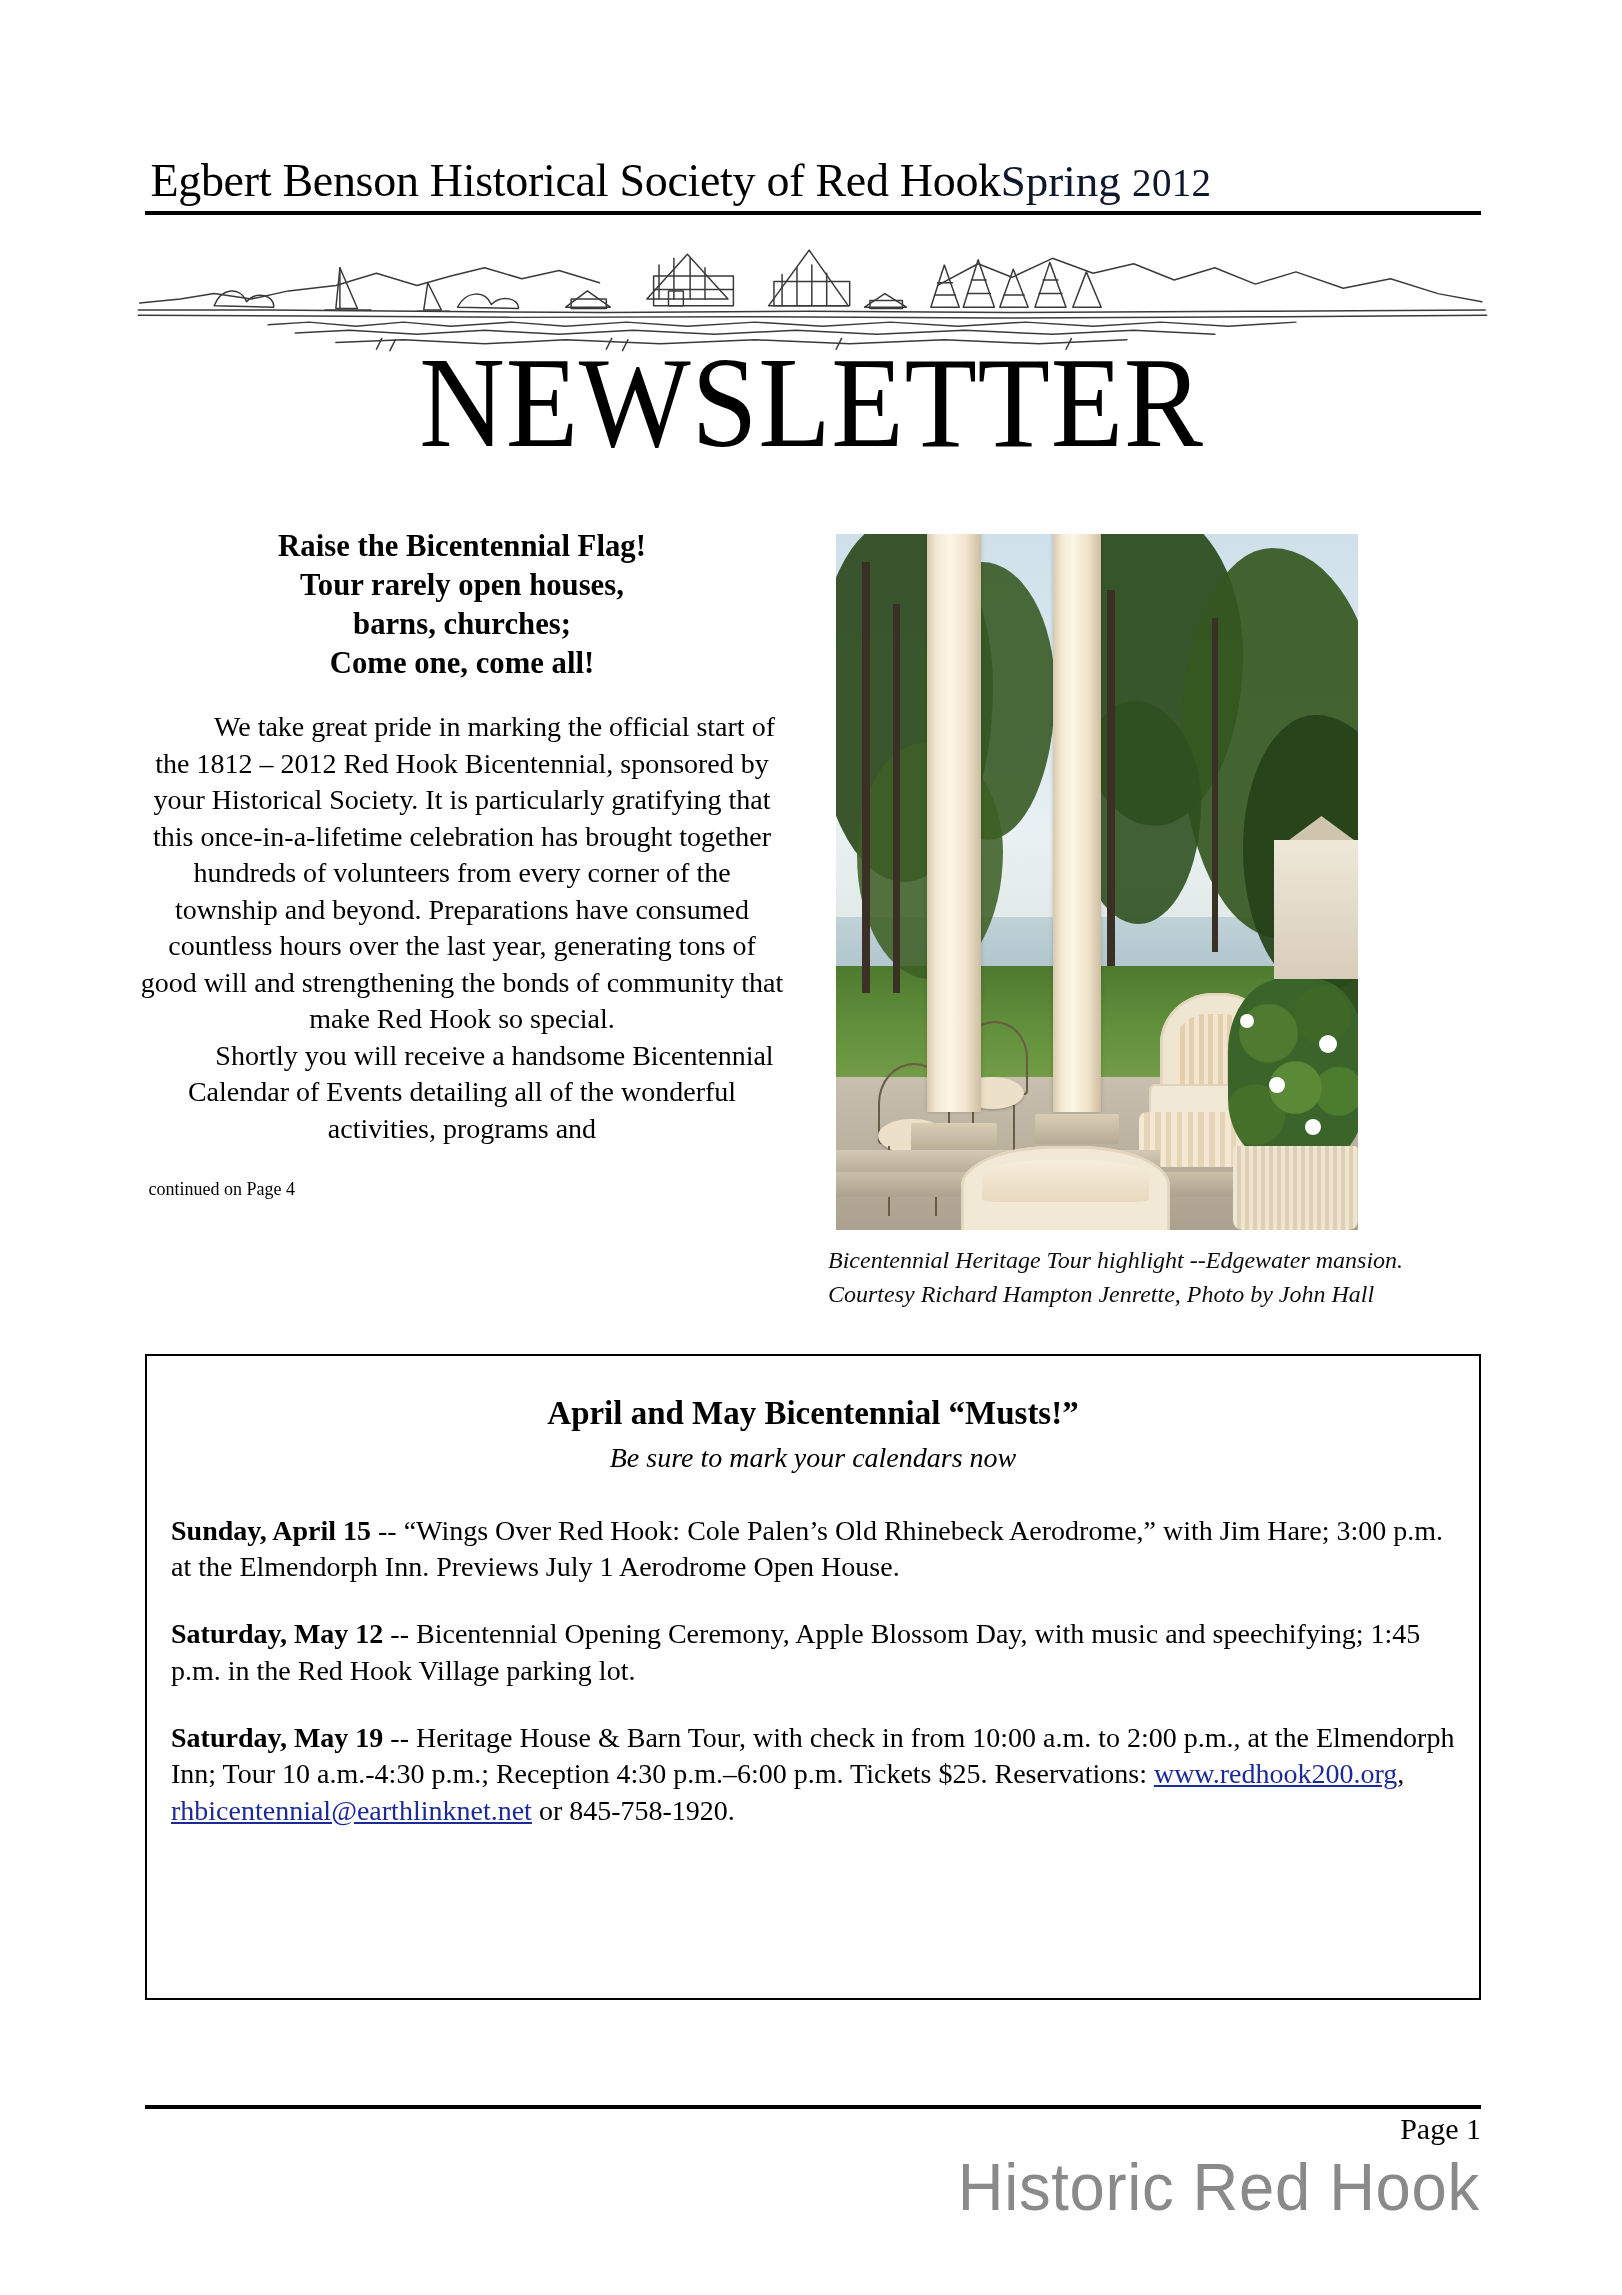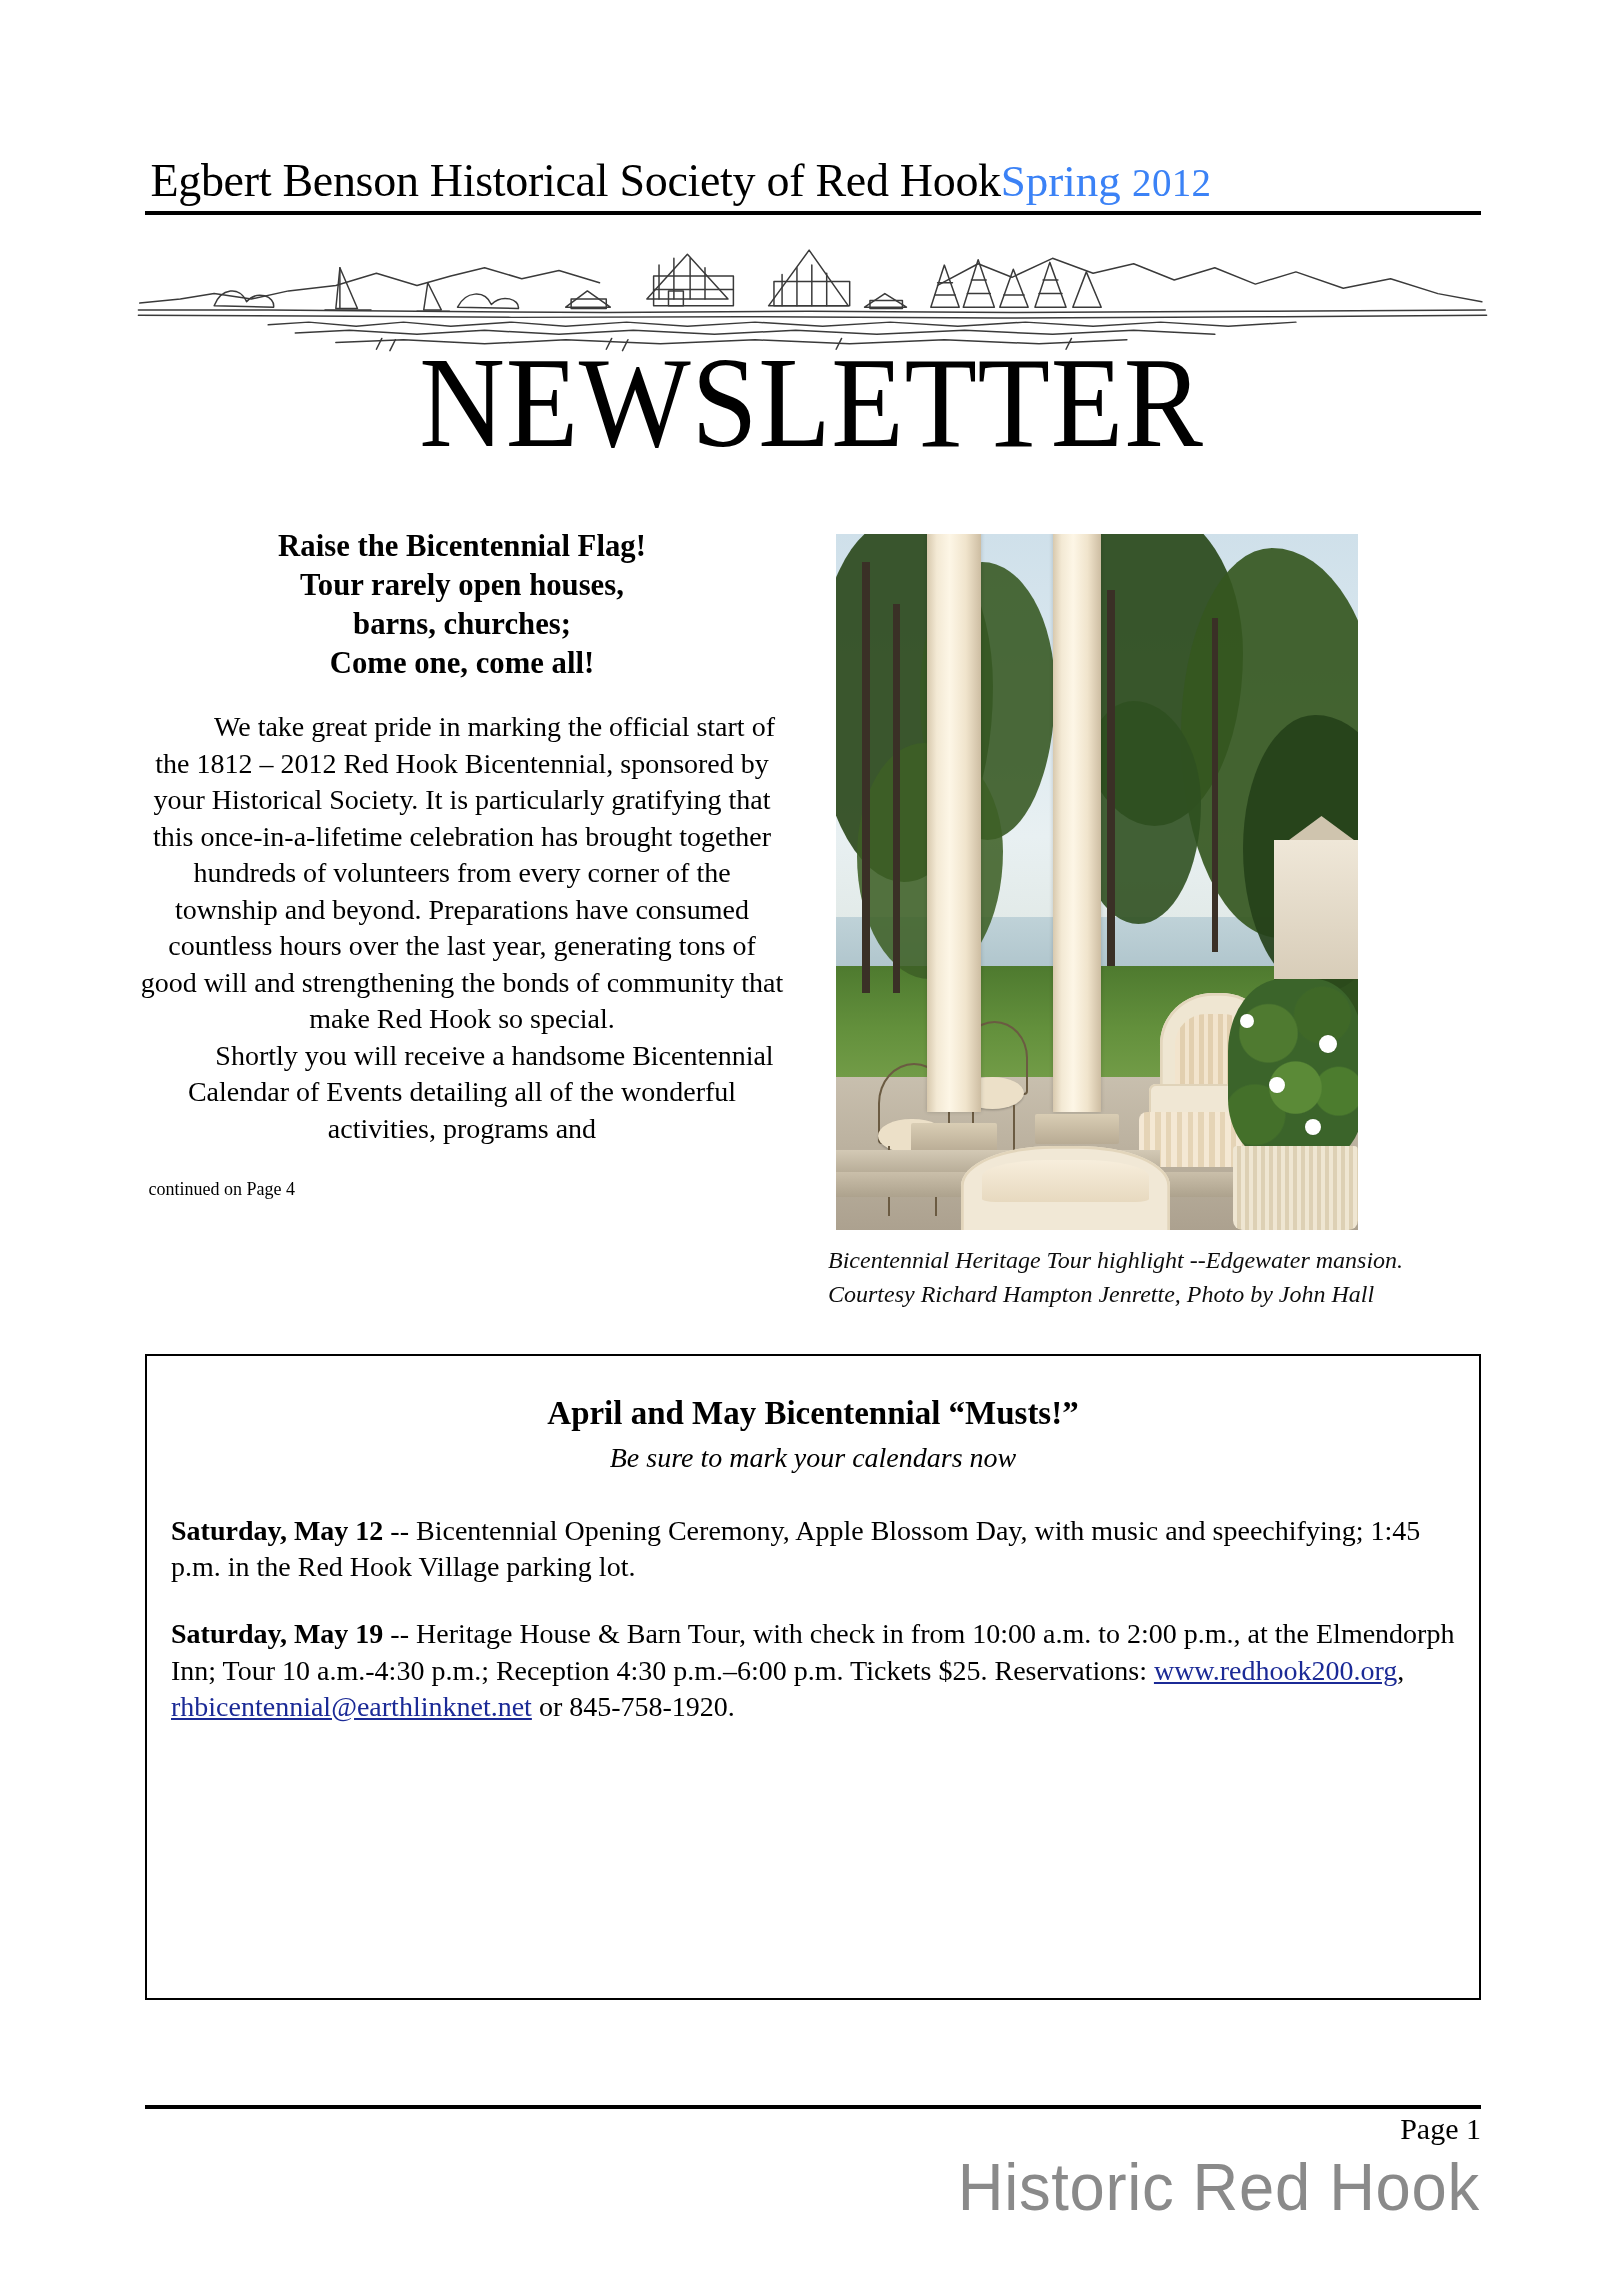--- a/index.html
+++ b/index.html
@@ -37,21 +37,21 @@
   .society-name {
     font-family: "Liberation Serif", serif;
     font-size: 46px;
     letter-spacing: -0.3px;
     white-space: nowrap;
     color: #000000;
   }
   .issue-date {
     font-family: "Liberation Serif", serif;
     font-size: 45px;
-    color: #3b82f6;
+    color: #0f172a;
     white-space: nowrap;
     padding-right: 2.7px;
     margin-top: 39px;
   }
   .issue-date .yr { font-size: 39px; letter-spacing: 0.3px; }
 
   
   .skyline {
     position: absolute;
     left: 133px;
@@ -445,20 +445,21 @@
 
   <div class="caption">
     <div>Bicentennial Heritage Tour highlight --Edgewater mansion.</div>
     <div>Courtesy Richard Hampton Jenrette, Photo by John Hall</div>
   </div>
 
   <div class="events-box">
     <div class="events-title">April and May Bicentennial “Musts!”</div>
     <div class="events-sub">Be sure to mark your calendars now</div>
 
+    <p class="event"><span class="when">Sunday, April 15</span><span>  -- </span><span>“Wings Over Red Hook: Cole Palen’s Old Rhinebeck Aerodrome,” with Jim Hare; 3:00 p.m. at the Elmendorph Inn. Previews July 1 Aerodrome Open House.</span></p>
 
     <p class="event"><span class="when">Saturday, May 12</span><span> -- </span><span>Bicentennial Opening Ceremony, Apple Blossom Day, with music and speechifying; 1:45 p.m. in the Red Hook Village parking lot.</span></p>
 
     <p class="event"><span class="when">Saturday, May 19</span><span> -- </span><span>Heritage House &amp; Barn Tour, with check in from 10:00 a.m. to 2:00 p.m., at the Elmendorph Inn; Tour 10 a.m.-4:30 p.m.; Reception  4:30 p.m.–6:00 p.m. Tickets $25. Reservations: </span><a class="link" href="#">www.redhook200.org</a><span>, </span><a class="link" href="#">rhbicentennial@earthlinknet.net</a><span> or 845-758-1920.</span></p>
 
   </div>
 
   <div class="footer-rule"></div>
   <div class="page-num">Page 1</div>
   <div class="brand">Historic Red Hook</div>

